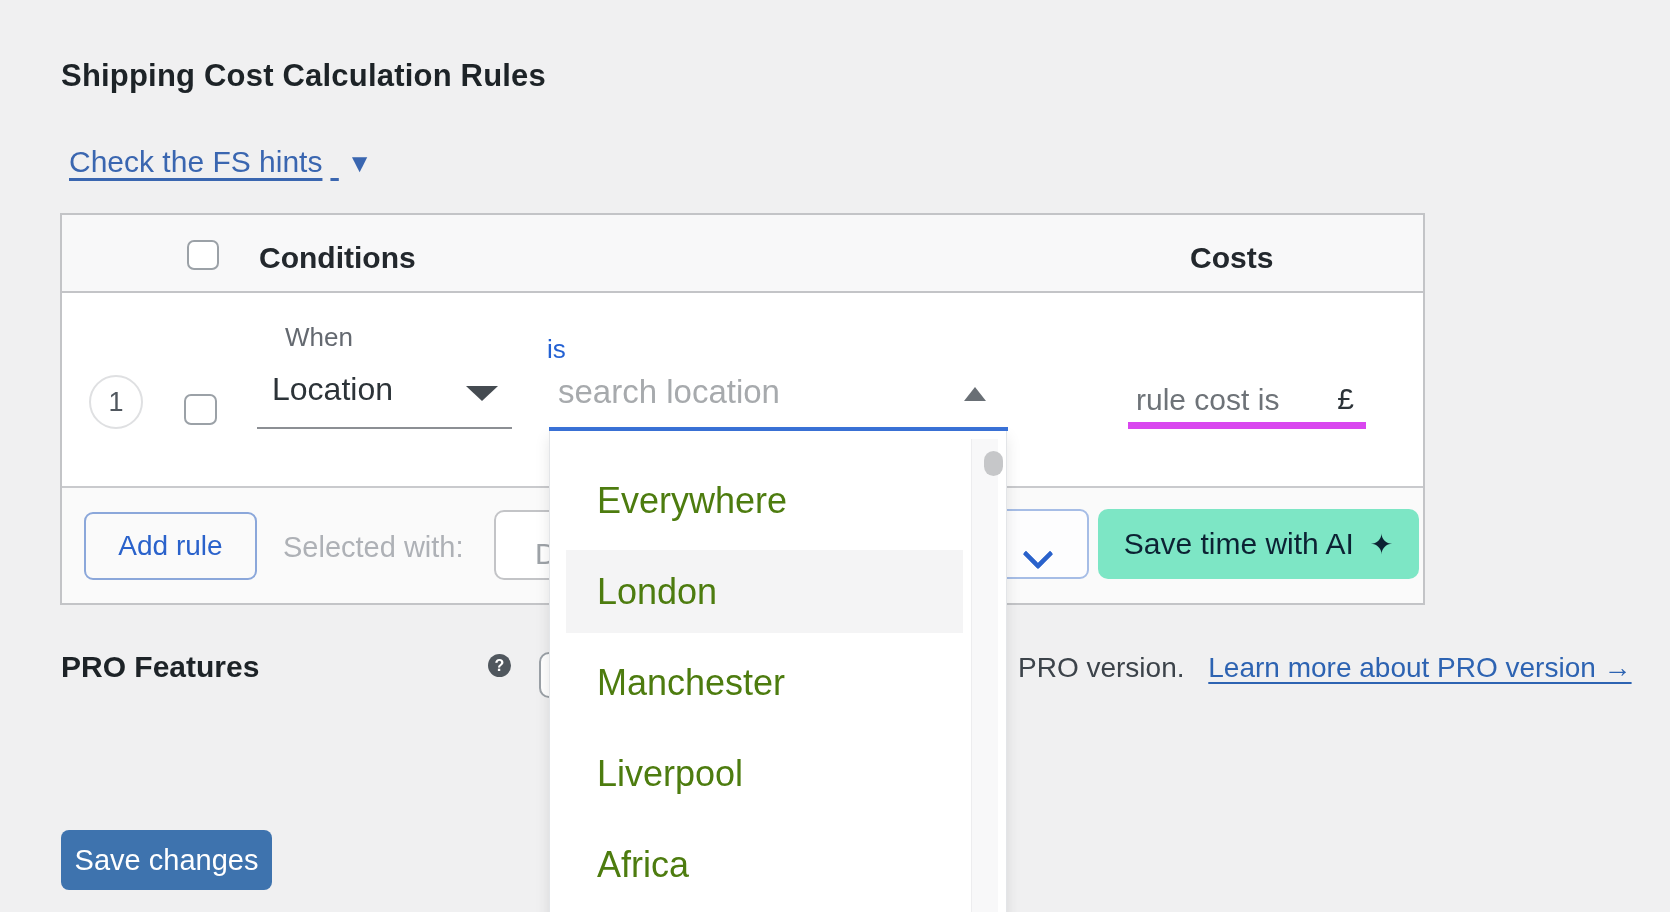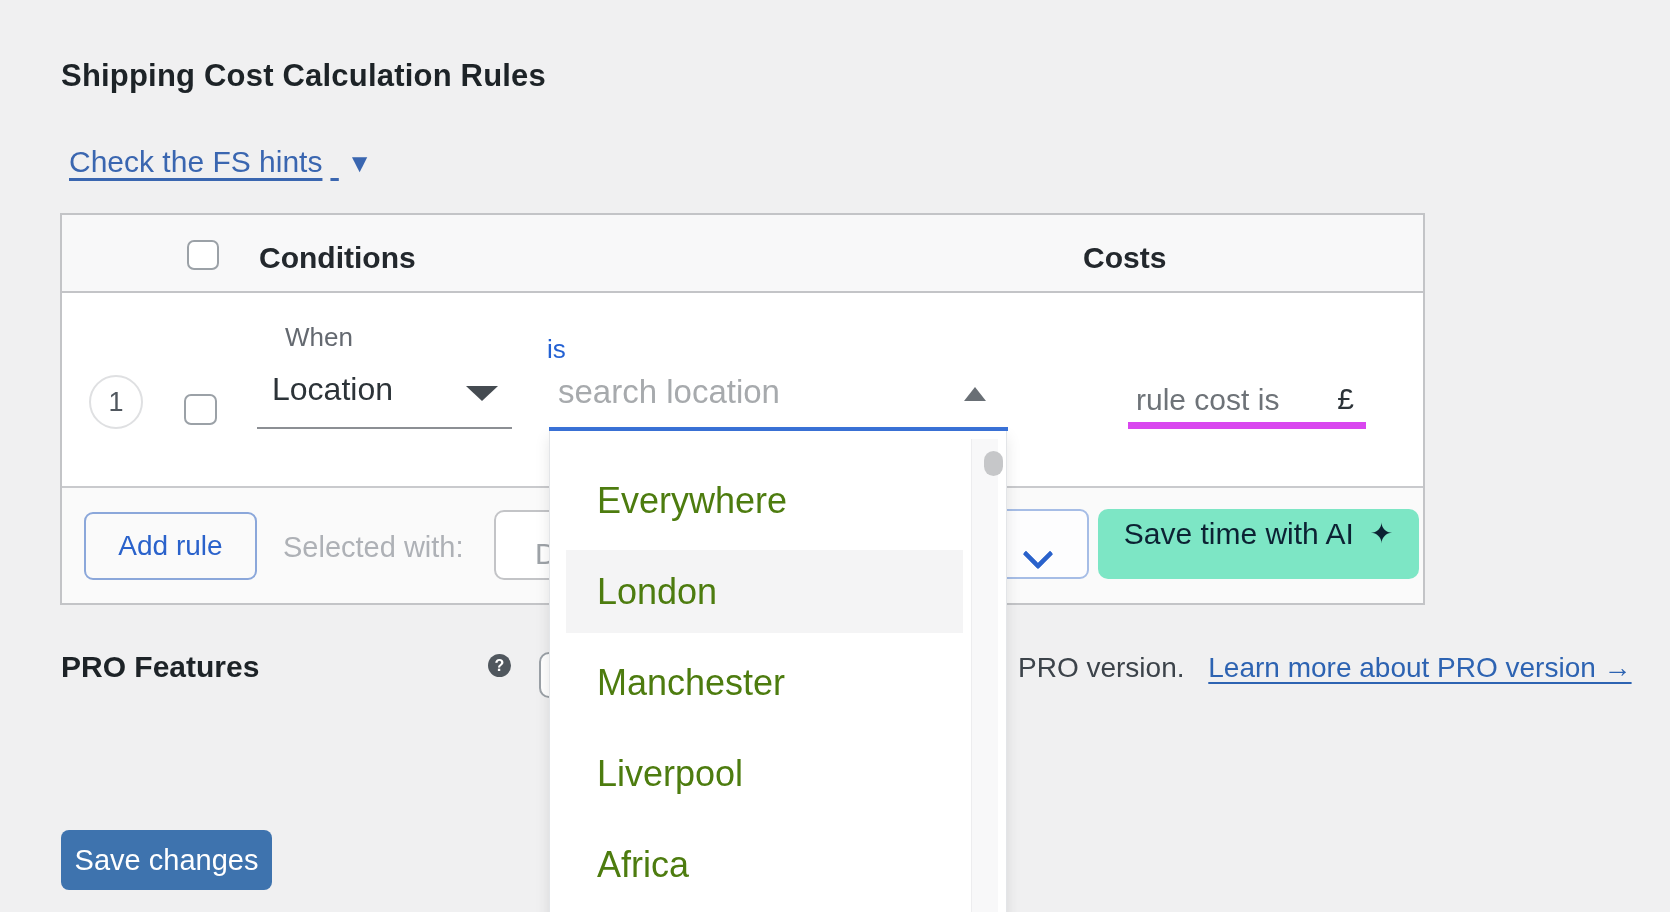--- a/index.html
+++ b/index.html
@@ -20,21 +20,21 @@
   .rules-table { left:28px; top:181px; width:1365px; height:392px; background:#fff; border:2px solid #c3c4c7; }
   .table-header { left:30px; top:183px; width:1361px; height:78px; background:#f8f8f9; border-bottom:2px solid #c3c4c7; }
   .table-footer { left:30px; top:454px; width:1361px; height:117px; background:#fafafa; border-top:2px solid #c9cacd; }
 
   .checkbox { background:#fff; border:2px solid #9ba1a7; border-radius:7px; }
   .select-all-checkbox { left:155px; top:208px; width:32px; height:30px; }
   .rule-checkbox      { left:152px; top:362px; width:33px; height:31px; }
 
   .th { font-size:30px; font-weight:700; color:#23282d; }
   .th-conditions { left:227px; top:209px; }
-  .th-costs { left:1051px; top:209px; }
+  .th-costs { left:1158px; top:209px; }
 
   .rule-number { left:57px; top:343px; width:54px; height:54px; border:2px solid #dfe0e2; border-radius:50%;
     display:flex; align-items:center; justify-content:center; font-size:27px; color:#50575e; background:#fff; }
 
   .when-label { left:253px; top:290px; font-size:26px; color:#646970; }
   .is-label   { left:515px; top:302px; font-size:26px; color:#2361d3; }
 
   .condition-select { left:225px; top:340px; width:255px; height:57px; border-bottom:2px solid #8c8f94; cursor:pointer; }
   .condition-select .value { position:absolute; left:7px; bottom:11px; font-size:32px; color:#2c3338; }
   .tri-down { position:absolute; right:6px; bottom:18px; width:0; height:0;
@@ -60,21 +60,21 @@
   .selected-rules-label { left:251px; top:499px; font-size:29px; color:#aeb1b6; }
   .bulk-action-select { left:462px; top:478px; width:336px; height:70px; border:2px solid #c3c4c7; border-radius:10px;
     background:#fff; z-index:1; cursor:pointer; }
   .bulk-action-select .value { position:absolute; left:31px; top:17px; font-size:30px; color:#9ea3a8; }
   .apply-action-select { left:790px; top:477px; width:267px; height:70px; border:2px solid #a6bde6; border-radius:9px;
     background:#fdfdfe; z-index:1; cursor:pointer; }
   .chevron-down { position:absolute; right:28px; top:22px; width:26px; height:26px; }
   .chevron-down::before { content:""; position:absolute; left:2px; top:2px; width:17px; height:17px;
     border-right:5px solid #2a62cb; border-bottom:5px solid #2a62cb; border-radius:2px; transform:rotate(45deg); }
   .ai-button { left:1066px; top:477px; width:321px; height:70px; border-radius:10px; background:#7de6c5;
-    display:flex; justify-content:center; gap:0; font-size:30px; color:#0c2233; cursor:pointer; z-index:1; }
+    display:flex; align-items:center; justify-content:center; gap:0; font-size:30px; color:#0c2233; cursor:pointer; z-index:1; }
   .ai-button .sparkle { font-size:28px; }
 
   
   .pro-heading { left:29px; top:618px; font-size:30px; font-weight:700; color:#1d2327; }
   .help-icon { left:456px; top:622px; width:23px; height:23px; border-radius:50%; background:#50575e; color:#fff;
     display:flex; align-items:center; justify-content:center; font-size:16px; font-weight:700; cursor:pointer; }
   .pro-checkbox { left:507px; top:620px; width:46px; height:46px; border-radius:10px; z-index:0; }
   .pro-text { left:978px; top:620px; font-size:28px; color:#3c434a; white-space:nowrap; }
   .pro-text a { color:#2d63b2; text-decoration:underline; text-underline-offset:5px; cursor:pointer; }
 

